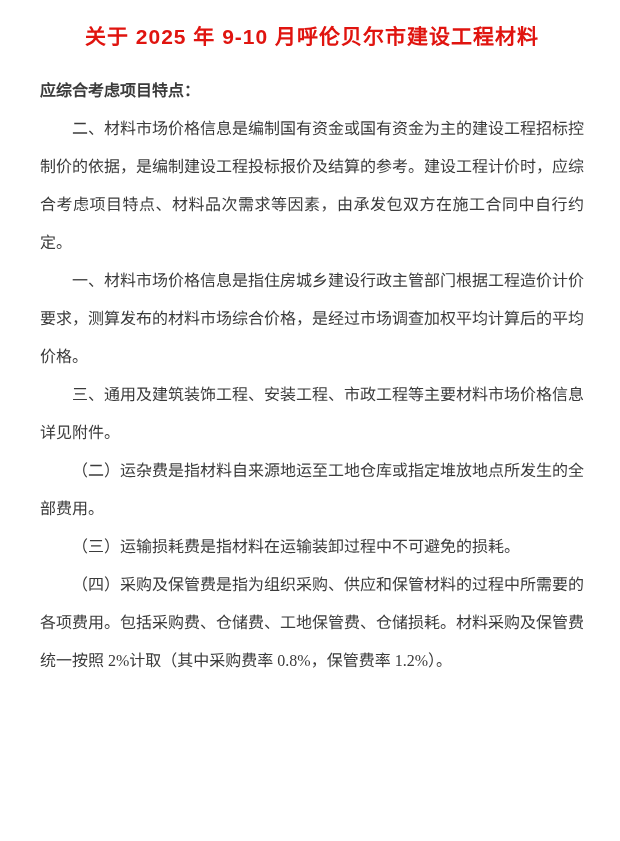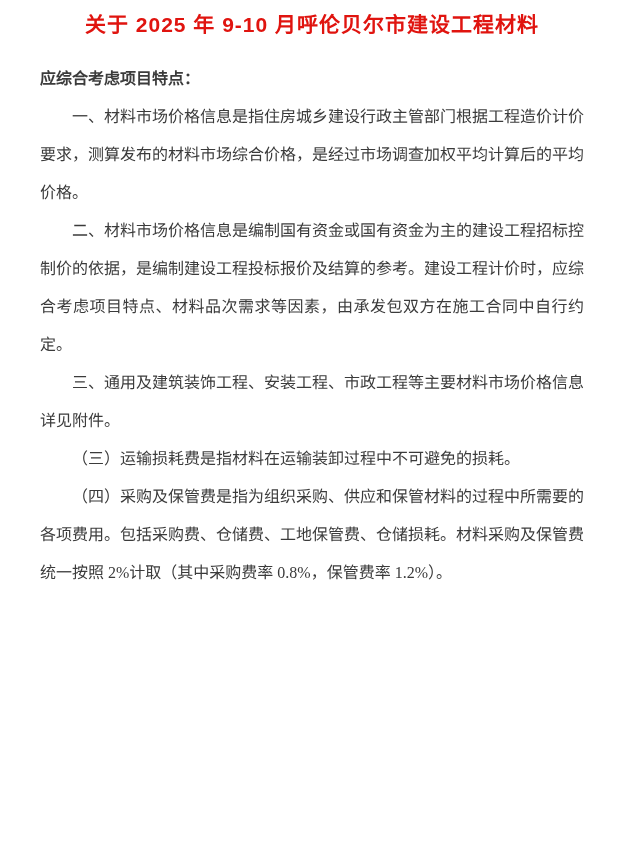--- a/index.html
+++ b/index.html
@@ -10,21 +10,21 @@
   * { margin: 0; padding: 0; box-sizing: border-box; }
   html, body {
     width: 620px;
     background: #e8e8e8;
     font-family: "Liberation Serif", "DejaVu Serif", serif;
   }
   .page {
     width: 620px;
     height: 841px;
     background: var(--page-background);
-    padding: 1px 36px 0 40px;
+    padding: 13px 36px 0 40px;
     overflow: hidden;
   }
   .report-title {
     font-family: "Liberation Sans", "DejaVu Sans", sans-serif;
     font-weight: bold;
     color: var(--title-red);
     font-size: 21px;
     line-height: 48px;
     text-align: center;
     letter-spacing: 1px;
@@ -50,27 +50,28 @@
 
 <div class="page">
 
   <header>
     <div class="report-title">关于 2025 年 9-10 月呼伦贝尔市建设工程材料</div>
   </header>
 
   <div class="doc-body">
     <p class="salutation">应综合考虑项目特点：</p>
 
+    <p class="para">二、材料市场价格信息是编制国有资金或国有资金为主的建设工程招标控制价的依据，是编制建设工程投标报价及结算的参考。建设工程计价时，应综合考虑项目特点、材料品次需求等因素，由承发包双方在施工合同中自行约定。</p>
+
     <p class="para">一、材料市场价格信息是指住房城乡建设行政主管部门根据工程造价计价要求，测算发布的材料市场综合价格，是经过市场调查加权平均计算后的平均价格。</p>
-
-    <p class="para">二、材料市场价格信息是编制国有资金或国有资金为主的建设工程招标控制价的依据，是编制建设工程投标报价及结算的参考。建设工程计价时，应综合考虑项目特点、材料品次需求等因素，由承发包双方在施工合同中自行约定。</p>
 
     <p class="para">三、通用及建筑装饰工程、安装工程、市政工程等主要材料市场价格信息详见附件。</p>
 
 
 
+    <p class="para">（二）运杂费是指材料自来源地运至工地仓库或指定堆放地点所发生的全部费用。</p>
 
     <p class="para">（三）运输损耗费是指材料在运输装卸过程中不可避免的损耗。</p>
 
     <p class="para">（四）采购及保管费是指为组织采购、供应和保管材料的过程中所需要的各项费用。包括采购费、仓储费、工地保管费、仓储损耗。材料采购及保管费统一按照 2%计取（其中采购费率 0.8%，保管费率 1.2%）。</p>
   </div>
 
 </div>
 
 </body></html>

